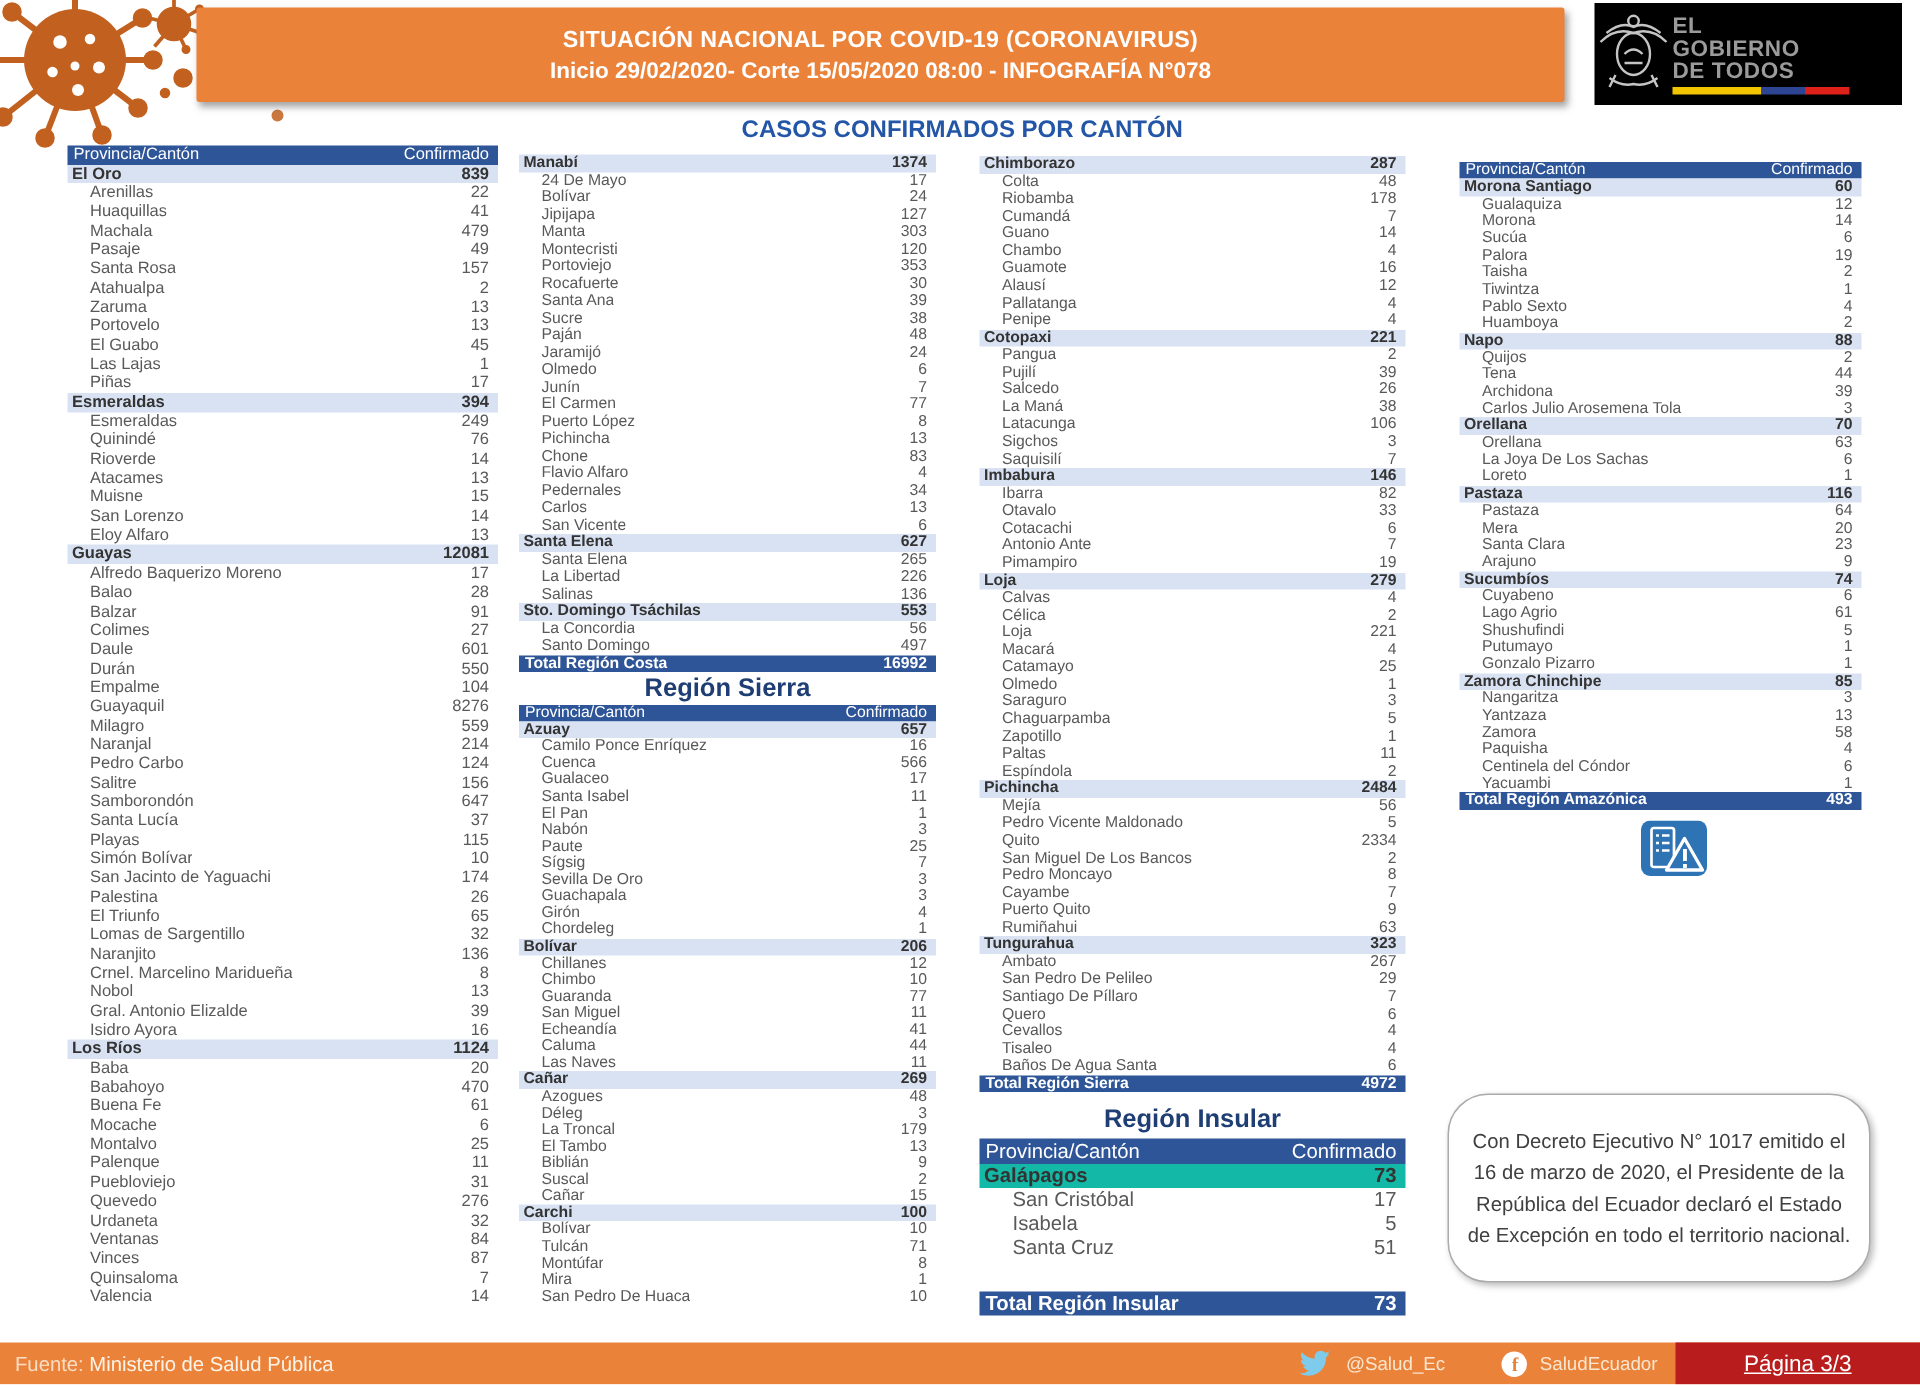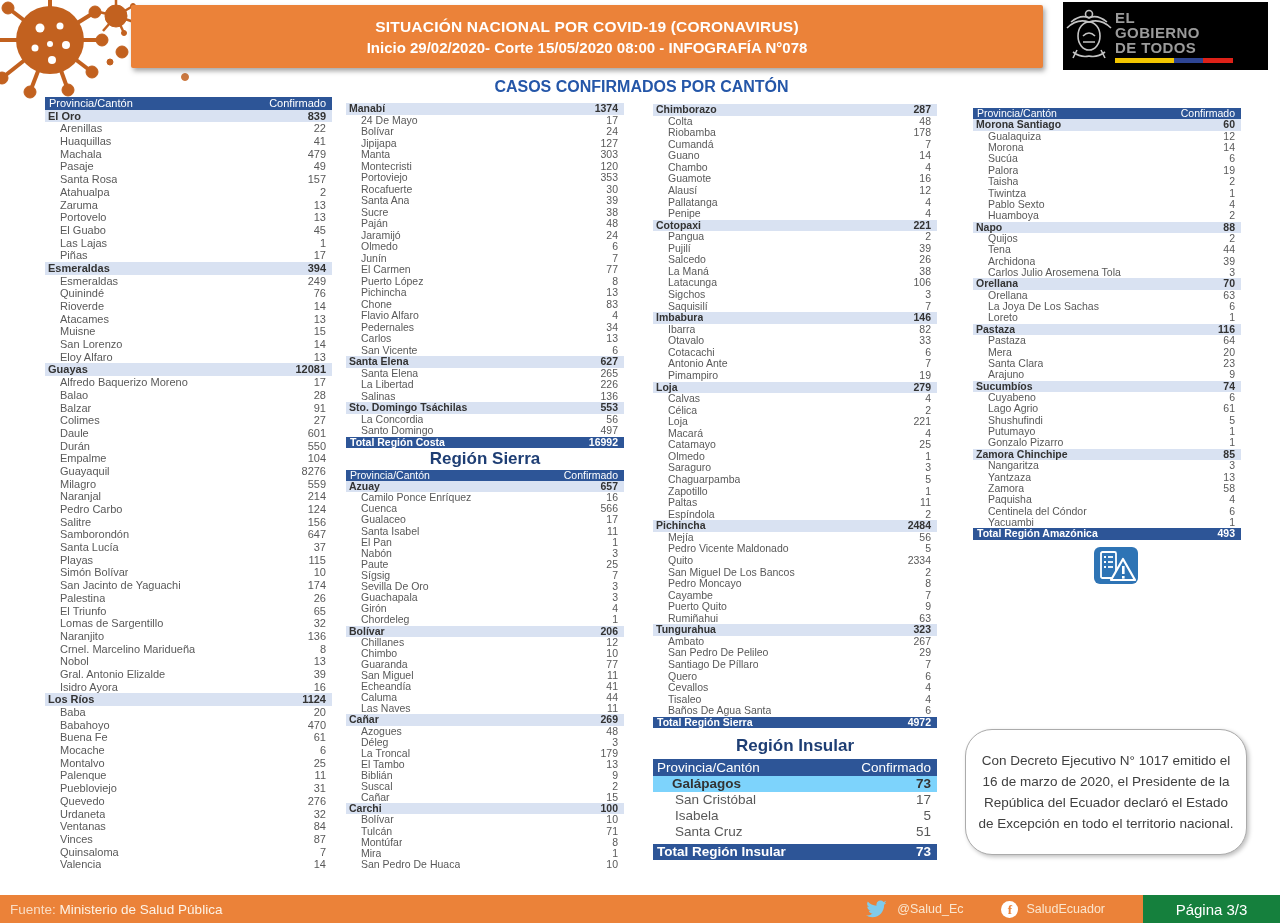--- a/index.html
+++ b/index.html
@@ -39,43 +39,43 @@
   .prov{background:#D9E2F2;color:#333;font-weight:600;}
   .prov .nm{padding-left:3px;}
   .cant{color:#595959;}
   .cant .nm{padding-left:15px;}
   .ttotal{background:#2D5597;color:#fff;font-weight:600;}
   .ttotal .nm{padding-left:4px;}
   .part{width:100%;}
   .insular{font-size:13.5px;}
   .insular .trow{height:16px;line-height:16px;}
   .insular .thead{height:17px;line-height:17px;}
-  .insular .ttotal{margin-top:4px;}
+  .insular .ttotal{margin-top:21px;}
   .insular .cant .nm{padding-left:22px;}
-  .insular .prov{background:#7dd3fc;padding-left:16px;}
+  .insular .prov{background:#14b8a6;}
 
   
   .note-icon{position:absolute;left:1093px;top:547px;width:46px;height:40px;}
   .note-box{position:absolute;left:965px;width:282px;background:#fff;border:1px solid #ABABAB;
             box-shadow:2px 2px 4px rgba(0,0,0,.25);color:#404040;font-size:13.5px;line-height:21px;
             text-align:center;display:flex;align-items:center;justify-content:center;padding:6px 10px;box-sizing:border-box;}
   #note1{top:592px;height:126px;}
   #note2{top:729px;height:126px;border-radius:27px;}
 
   
   .footnote{position:absolute;left:40px;top:873px;width:1220px;font-size:13.5px;font-weight:600;color:#1b1b1b;}
   .footerbar{position:absolute;left:0;top:895px;width:1280px;height:28px;background:#EB8239;
              display:flex;align-items:center;}
   .footerbar .src{color:#FDF3E7;font-size:13.5px;padding-left:10px;}
   .footerbar .src .lbl{opacity:.8;}
   .social{position:absolute;right:175px;display:flex;align-items:center;gap:8px;color:#FAE6CF;font-size:12.5px;}
   .fb-badge{width:17px;height:17px;border-radius:50%;background:#fff;color:#EB8239;font-weight:bold;
             font-size:13px;line-height:17px;text-align:center;font-family:"Liberation Serif",serif;}
-  .page-badge{position:absolute;right:0;top:0;width:137px;height:28px;background:#15803d;color:#fff;
-              font-size:15px;display:flex;align-items:center;justify-content:center;}
+  .page-badge{position:absolute;right:0;top:0;width:163px;height:28px;background:#b91c1c;color:#fff;
+              font-size:15px;display:flex;align-items:center;justify-content:center;text-decoration:underline;}
   .gap20{width:22px;}
 </style>
 </head>
 <body>
 
 <div id="canvas">
 
   <svg style="position:absolute;left:0;top:0;" width="220" height="100" viewBox="0 0 220 100">
     <g fill="#C2611F" stroke="#C2611F">
       <g stroke-width="4">

